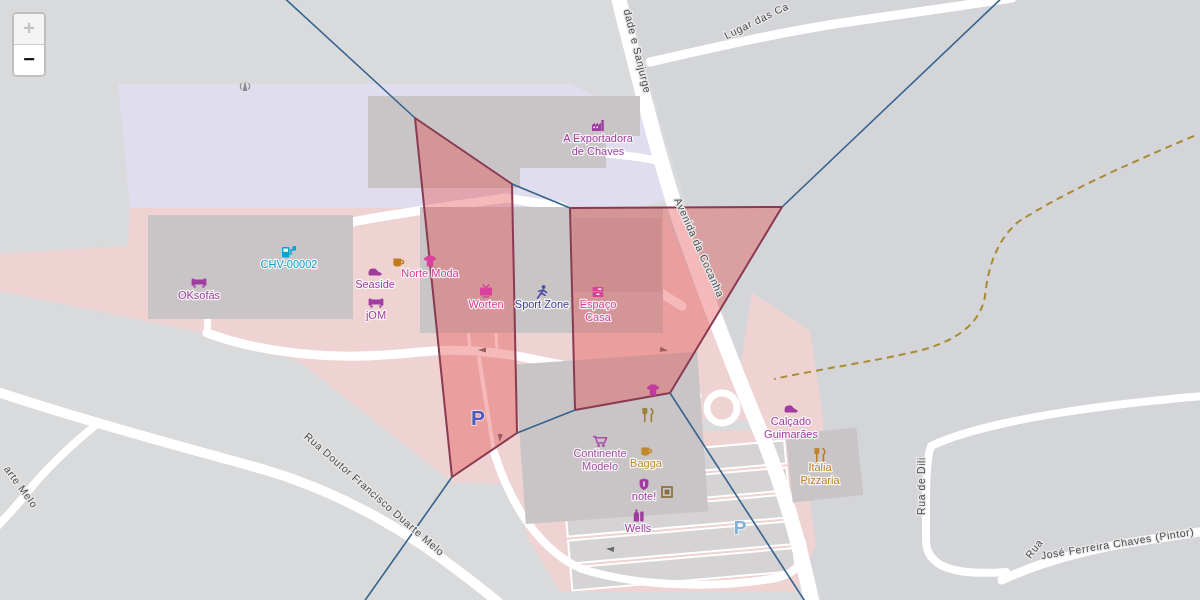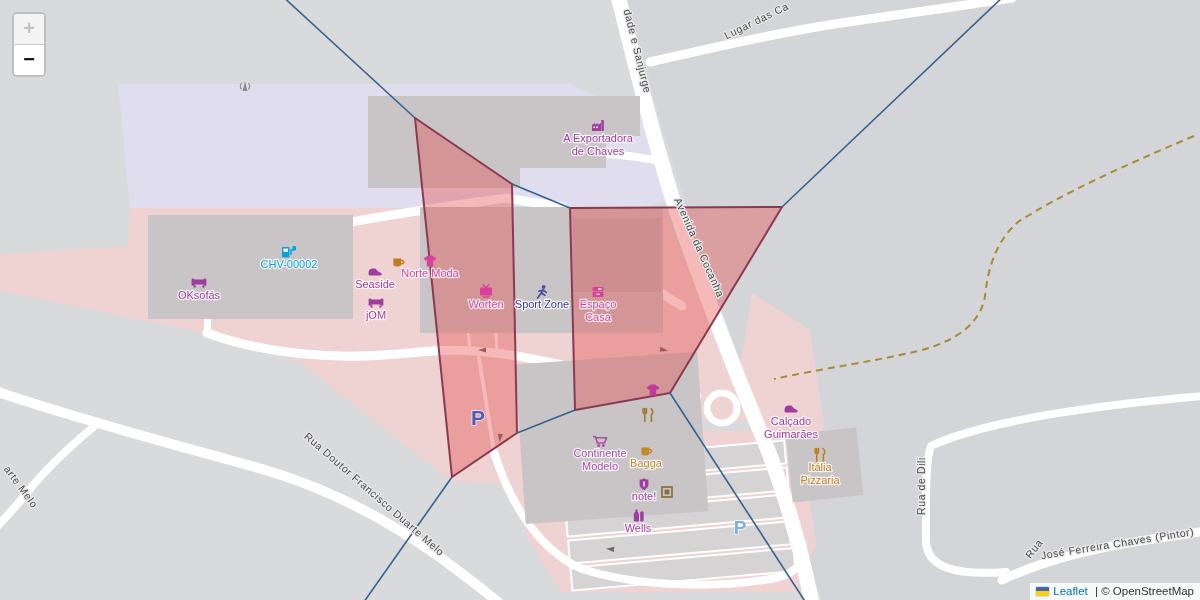--- a/index.html
+++ b/index.html
@@ -242,14 +242,13 @@
       </g>
       <text class="p-label" x="478" y="425" fill="#4a5cc0" font-size="21">P</text>
       <text class="p-label" x="740" y="534" fill="#7fb2d8" font-size="19">P</text>
     </svg>
 
   <div class="zoom-ctl">
     <a class="zin">+</a>
     <a class="zout">−</a>
   </div>
 
-  <div class="attribution"><span class="flag"><i id="flag-top" style="background: rgb(69, 102, 171);"></i><i id="flag-bottom" style="background: rgb(247, 209, 23);"></i></span><a>Leaflet</a><span> | © OpenStreetMap</span></div>
 </div>
 
 </body></html>

